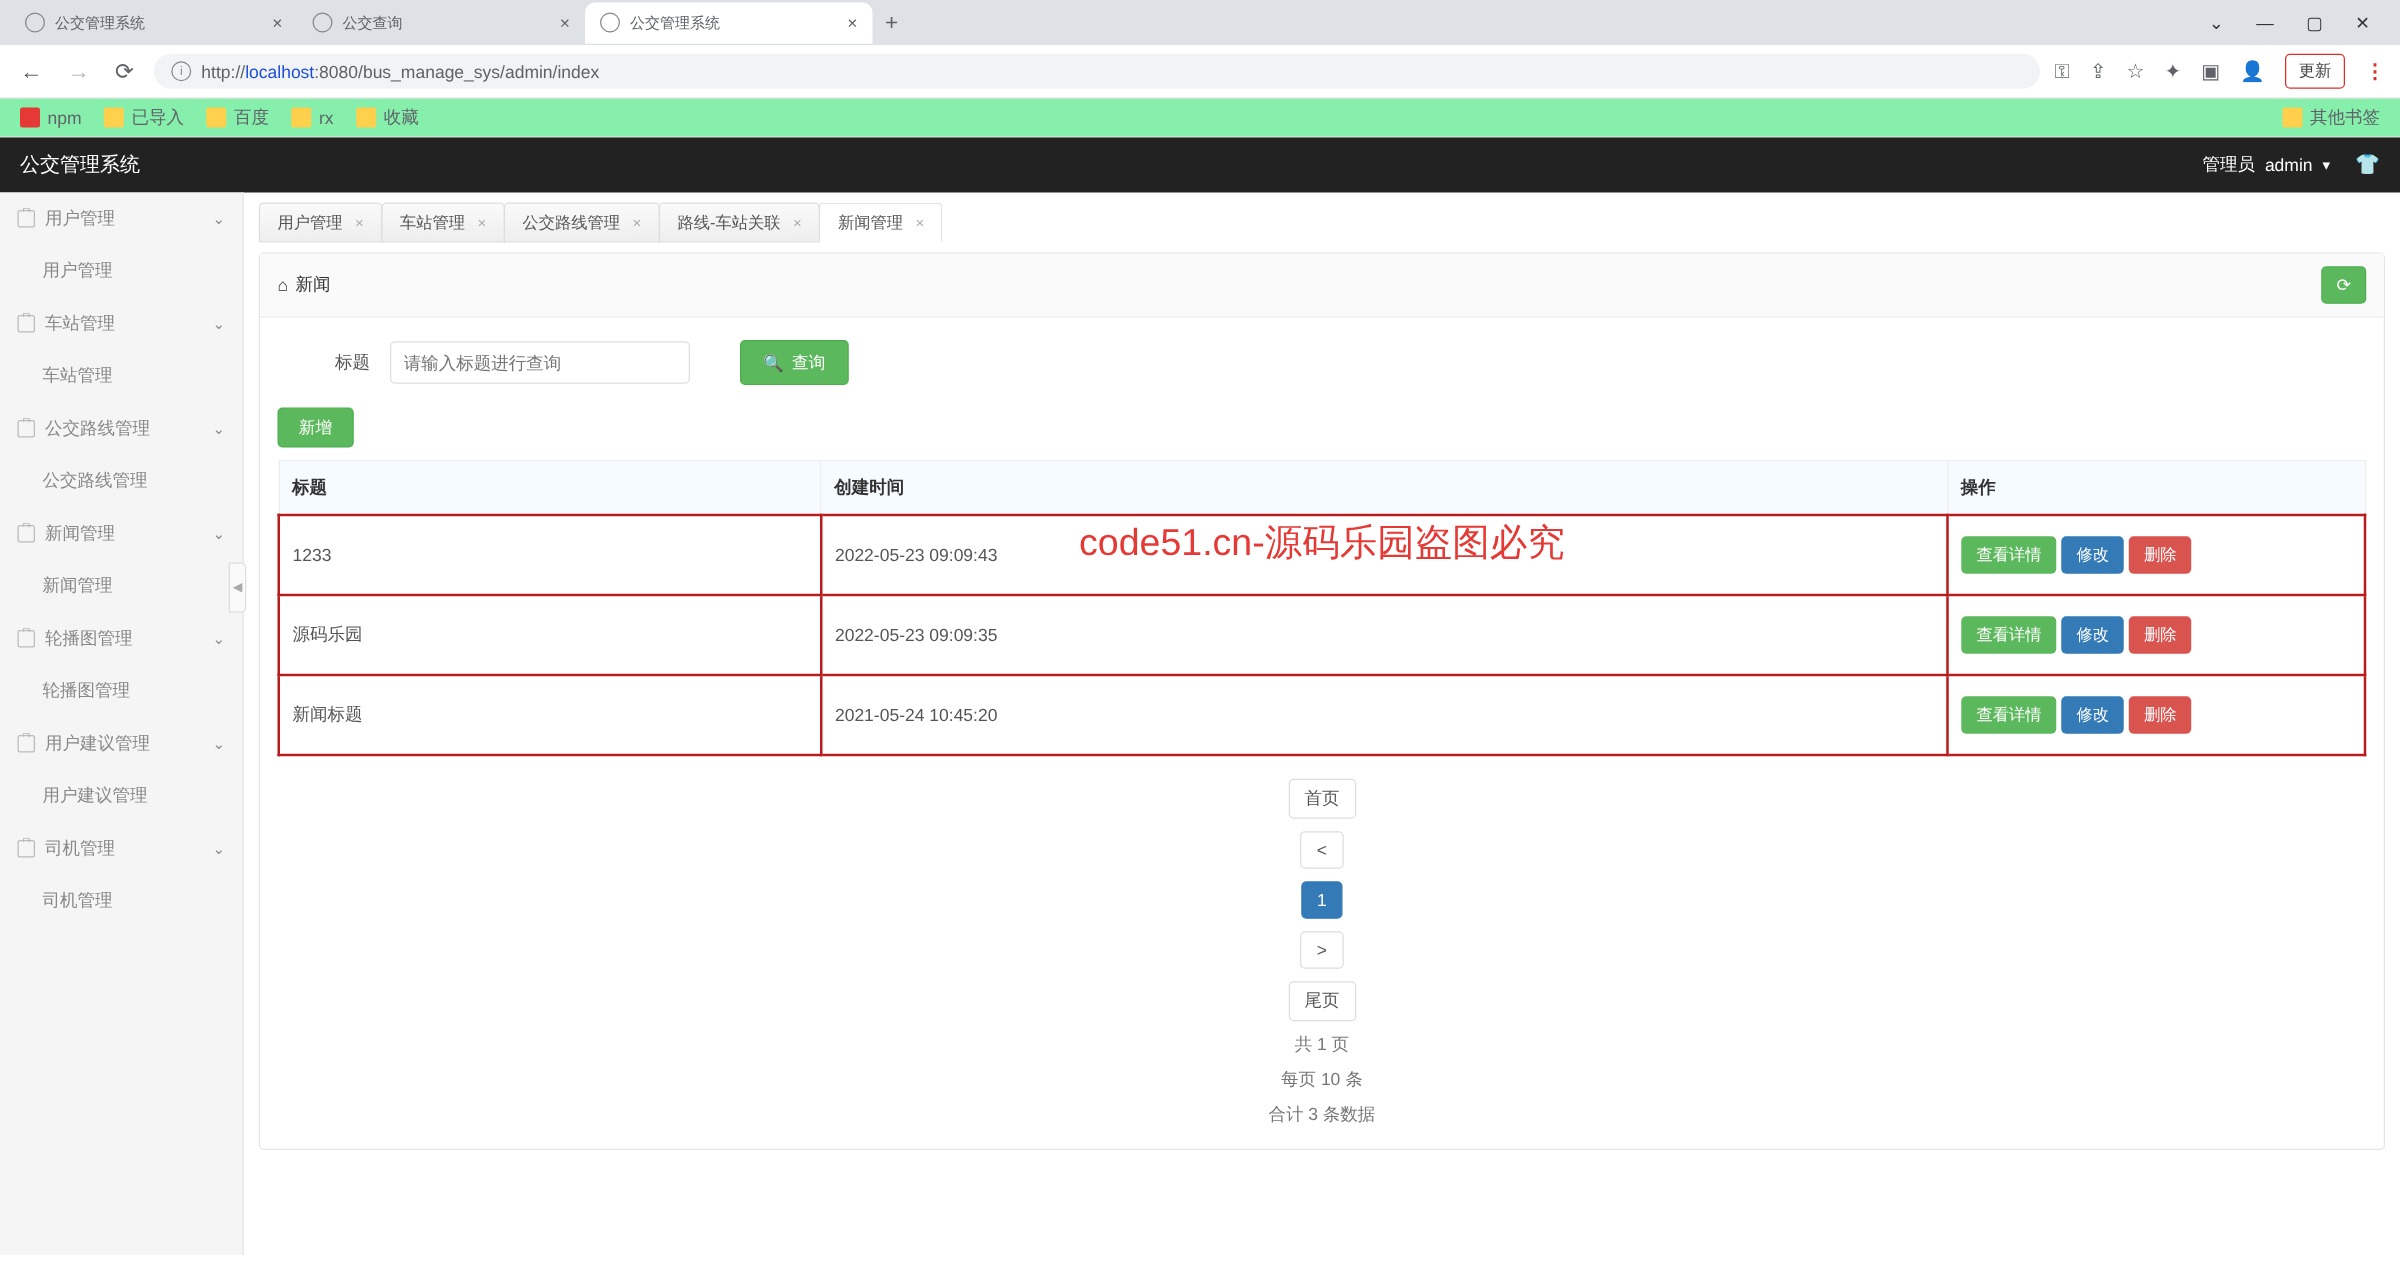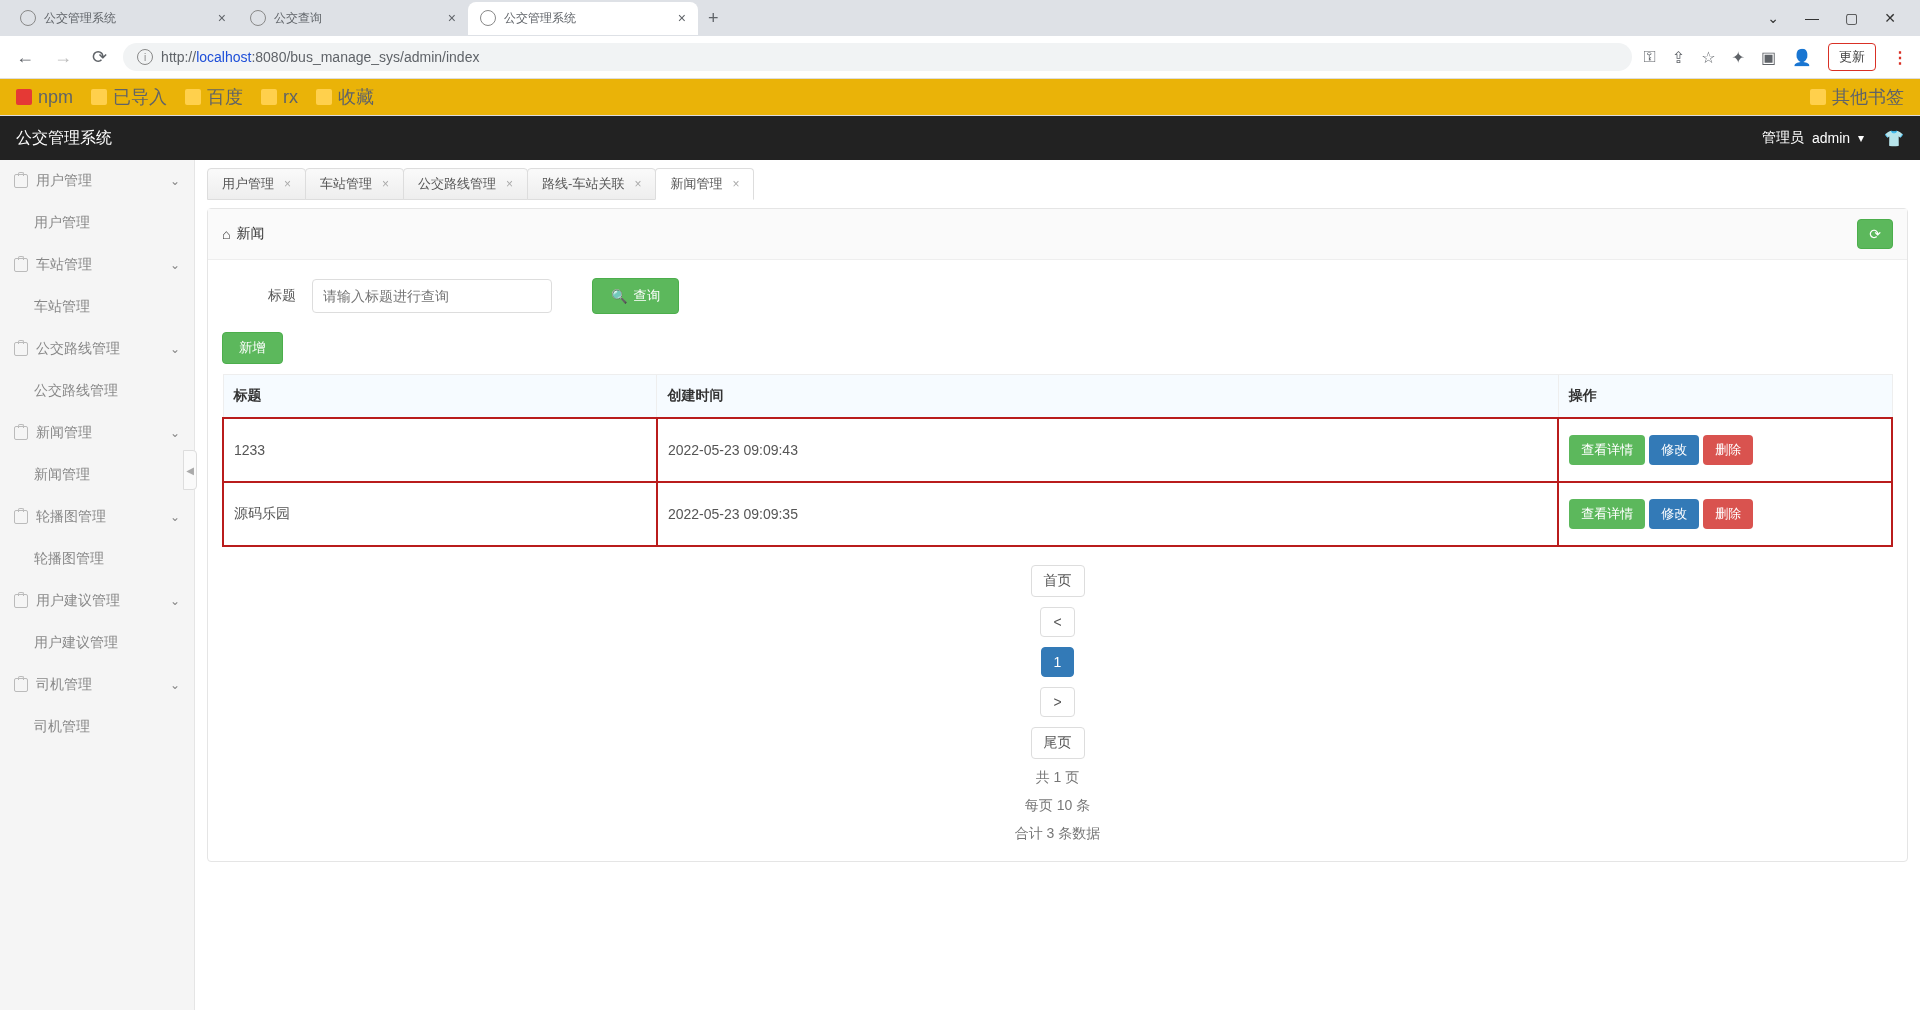--- a/index.html
+++ b/index.html
@@ -22,21 +22,21 @@
 .nav-btn.disabled { color: #bbb; }
 .url-box { flex: 1; display: flex; align-items: center; gap: 8px; background: #f1f3f4; border-radius: 20px; padding: 6px 14px; font-size: 14px; }
 .url-info-icon { width: 16px; height: 16px; border: 1px solid #888; border-radius: 50%; display: inline-flex; align-items: center; justify-content: center; font-size: 10px; color: #888; }
 .url-text { color: #5f6368; }
 .url-text .host { color: #1d4ed8; }
 .addr-icons { display: flex; align-items: center; gap: 16px; color: #5f6368; font-size: 16px; }
 .addr-icons span { cursor: pointer; }
 .update-btn { border: 1px solid #d93025; color: #404040; border-radius: 4px; padding: 4px 10px; font-size: 13px; cursor: pointer; }
 .menu-dots { color: #d93025; font-weight: bold; }
 
-.bookmarks-bar { display: flex; align-items: center; gap: 18px; padding: 6px 16px; background: #eab308; border-bottom: 1px solid #ddd; font-size: 18px; color: #5f6368; }
+.bookmarks-bar { display: flex; align-items: center; gap: 18px; padding: 6px 16px; background: #86efac; border-bottom: 1px solid #ddd; font-size: 14px; color: #5f6368; }
 .bookmark { display: flex; align-items: center; gap: 6px; cursor: pointer; }
 .bm-icon { width: 16px; height: 16px; background: #ffd04c; border-radius: 2px; display: inline-block; }
 .bm-icon.red { background: #e53935; }
 .bookmarks-bar .right { margin-left: auto; }
 
 
 .app-header { background: #222; color: #fff; display: flex; align-items: center; padding: 0 16px; height: 44px; }
 .app-title { font-size: 16px; }
 .app-header .spacer { flex: 1; }
 .app-user { display: flex; align-items: center; gap: 8px; font-size: 14px; }
@@ -227,20 +227,21 @@
       <div class="side-group-header">
         <span class="side-icon"></span>
         <span>司机管理</span>
         <span class="chev">⌄</span>
       </div>
       <div class="side-item">司机管理</div>
     </div>
   <div class="collapse-handle">◀</div>
 
   <div class="content">
+    <div class="watermark">code51.cn-源码乐园盗图必究</div>
 
     <div class="ctabs" id="ctabs">
         <div class="ctab">
           <span>用户管理</span>
           <span class="x">×</span>
         </div>
         <div class="ctab">
           <span>车站管理</span>
           <span class="x">×</span>
         </div>
@@ -302,20 +303,31 @@
               <td>源码乐园</td>
               <td>2022-05-23 09:09:35</td>
               <td>
                 <div class="row-btns">
                   <button class="btn btn-green">查看详情</button>
                   <button class="btn btn-blue">修改</button>
                   <button class="btn btn-red">删除</button>
                 </div>
               </td>
             </tr>
+            <tr>
+              <td>新闻标题</td>
+              <td>2021-05-24 10:45:20</td>
+              <td>
+                <div class="row-btns">
+                  <button class="btn btn-green">查看详情</button>
+                  <button class="btn btn-blue">修改</button>
+                  <button class="btn btn-red">删除</button>
+                </div>
+              </td>
+            </tr>
           </tbody>
       </table>
 
       <div class="pagination">
         <span class="pg-btn">首页</span>
         <span class="pg-btn">&lt;</span>
         <span class="pg-btn active">1</span>
         <span class="pg-btn">&gt;</span>
         <span class="pg-btn">尾页</span>
         <span>共 1 页</span>

